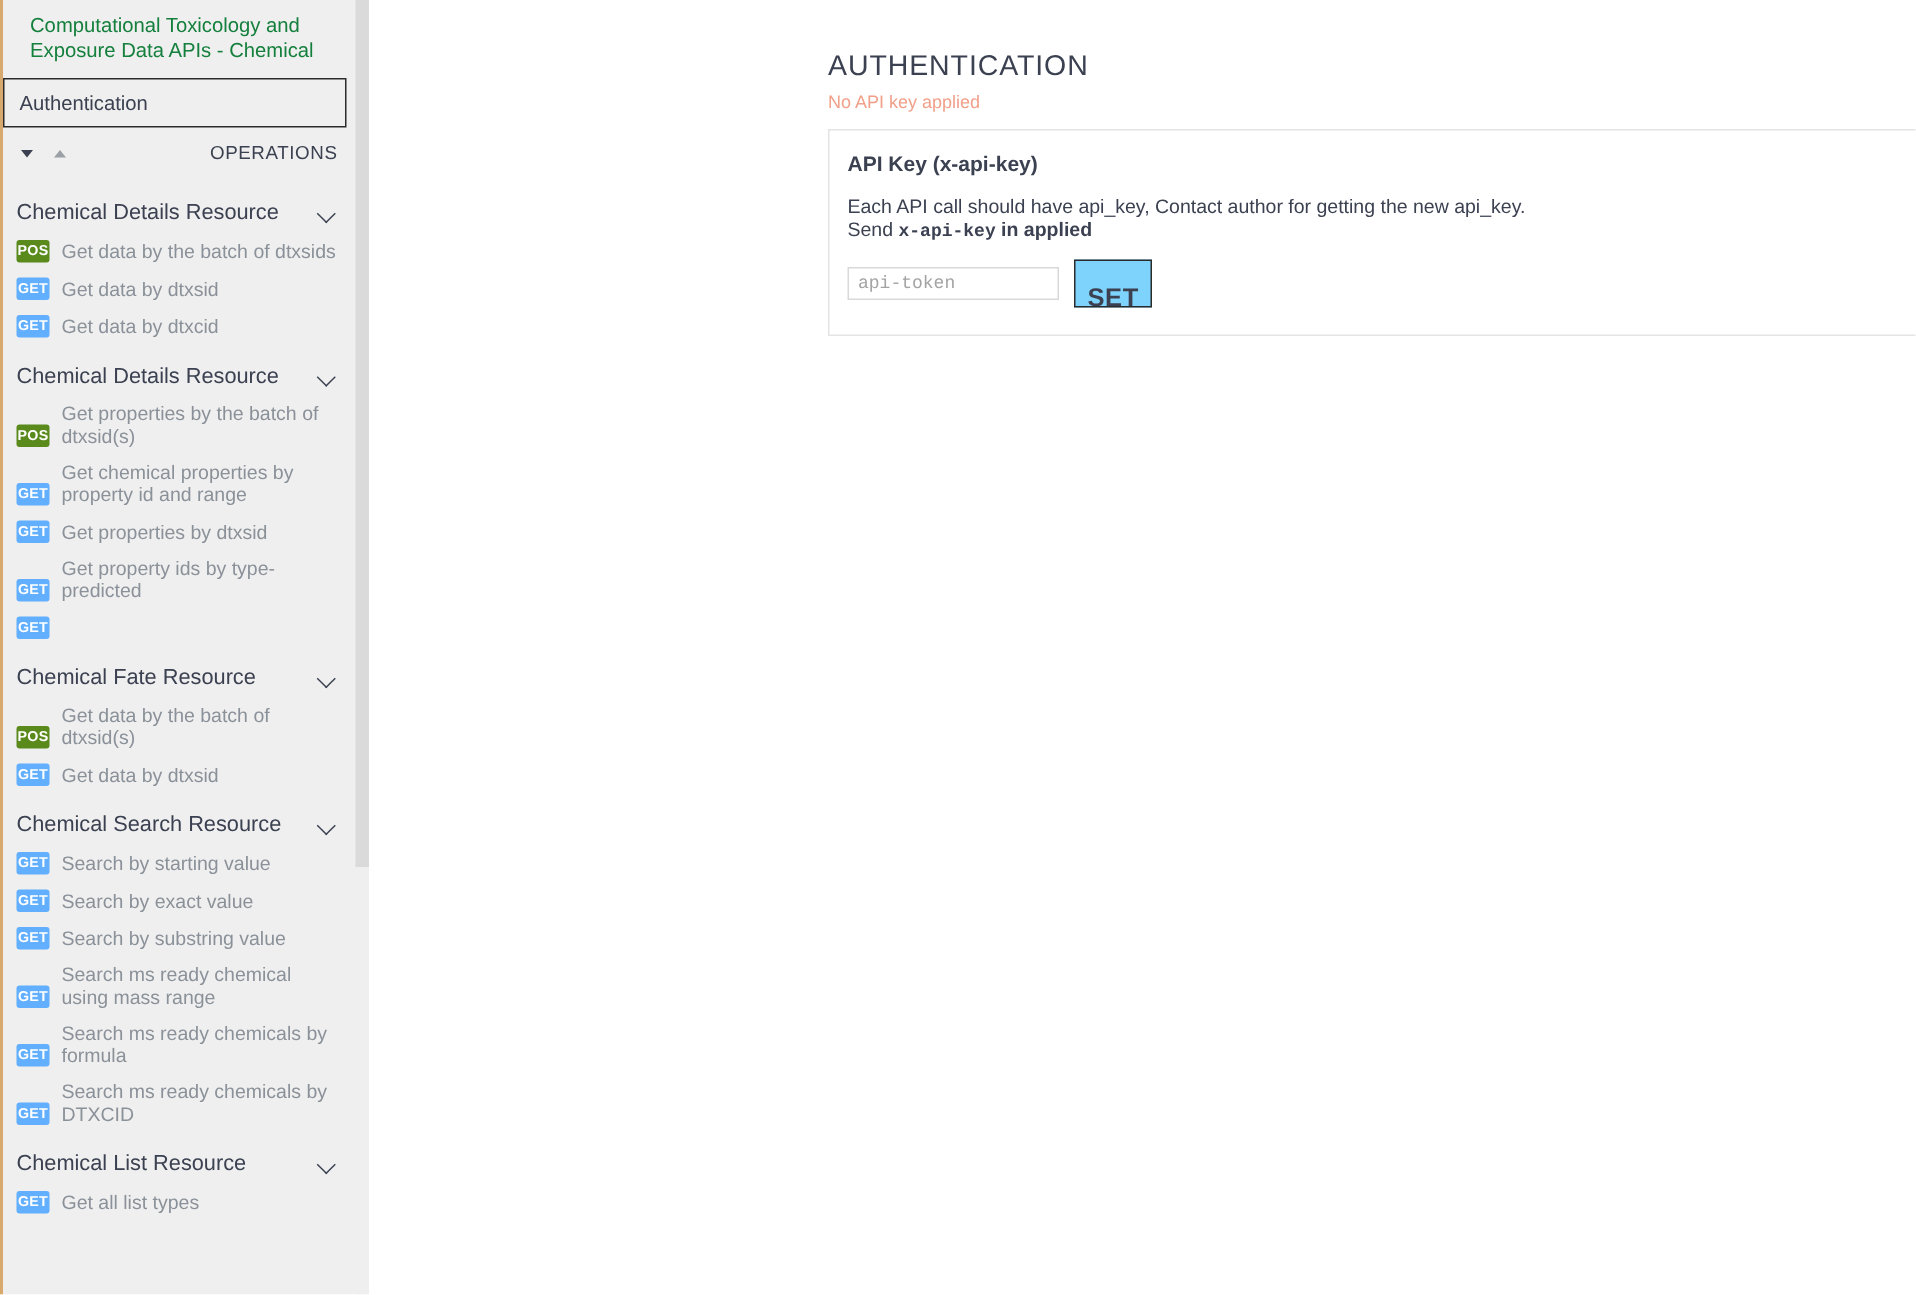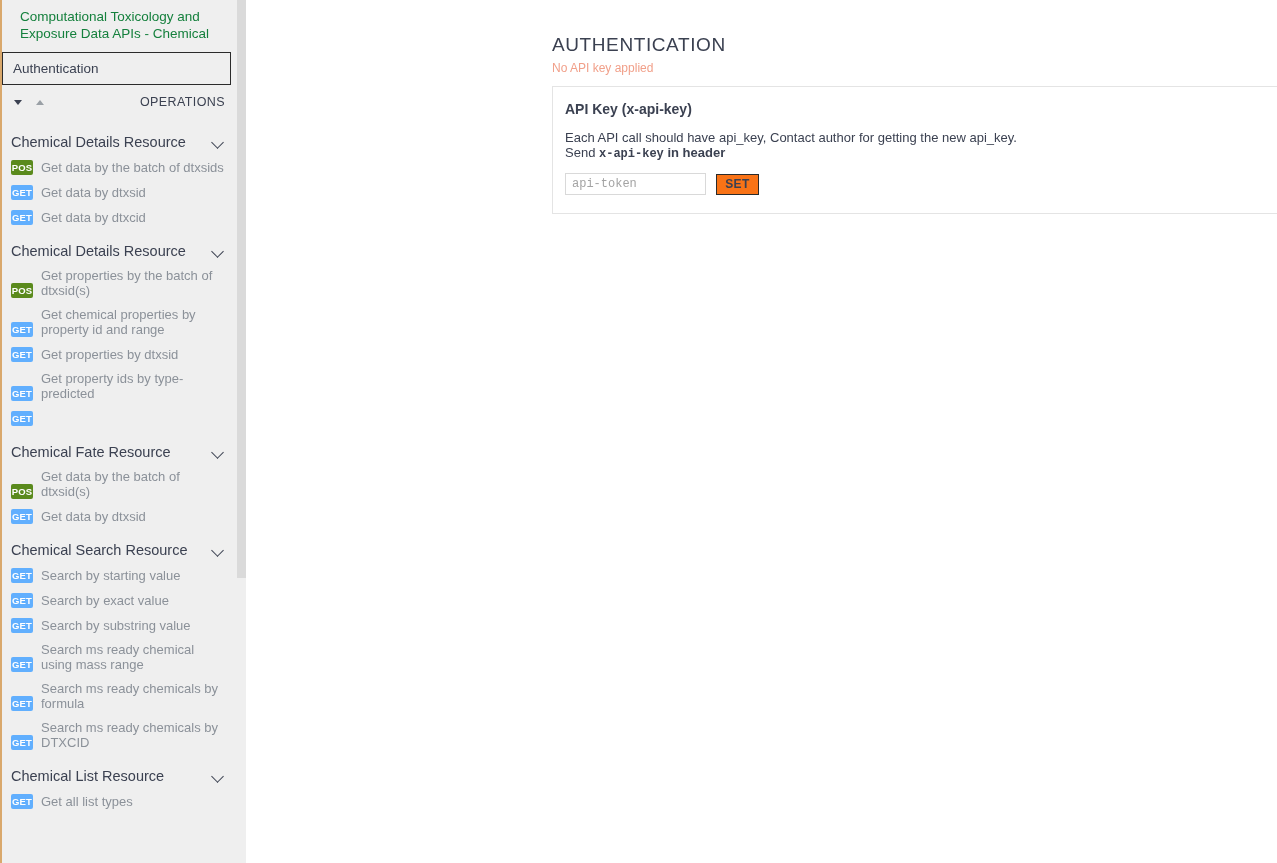--- a/index.html
+++ b/index.html
@@ -213,27 +213,27 @@
     font-size: 12px;
     color: #3b4151;
     padding: 0 6px;
     outline: none;
   }
   .token-input::placeholder { color: #a3a3a3; }
   .set-btn {
     height: 21px;
     min-width: 43px;
     border: 1px solid #2b2b2b;
-    background: #f97316;
-    color: #3b4151;
-    font-size: 12px;
+    background: #7dd3fc;
+    color: #3b4151;
+    font-size: 17px;
     font-weight: bold;
     letter-spacing: .4px;
     cursor: pointer;
-    padding: 0 8px;
+    padding: 15px 8px;
   }
 </style>
 </head>
 <body>
 
 <div id="app">
 
   <div id="sidebar">
     <div id="sidebar-inner">
 
@@ -349,21 +349,21 @@
 
   <div id="main">
     <h1 class="page-title">AUTHENTICATION</h1>
     <div class="no-key">No API key applied</div>
 
     <div class="auth-panel">
       <div class="panel-heading">API Key (x-api-key)</div>
 
       <div class="panel-desc">
         <span>Each API call should have api_key, Contact author for getting the new api_key.</span><br>
-        <span>Send </span><b class="mono">x-api-key</b><b> in header</b>
+        <span>Send </span><b class="mono">x-api-key</b><b> in applied</b>
       </div>
 
       <div class="auth-form">
         <input class="token-input" type="text" placeholder="api-token" style="">
         <button class="set-btn">SET</button>
       </div>
     </div>
   </div>
 
 </div>

